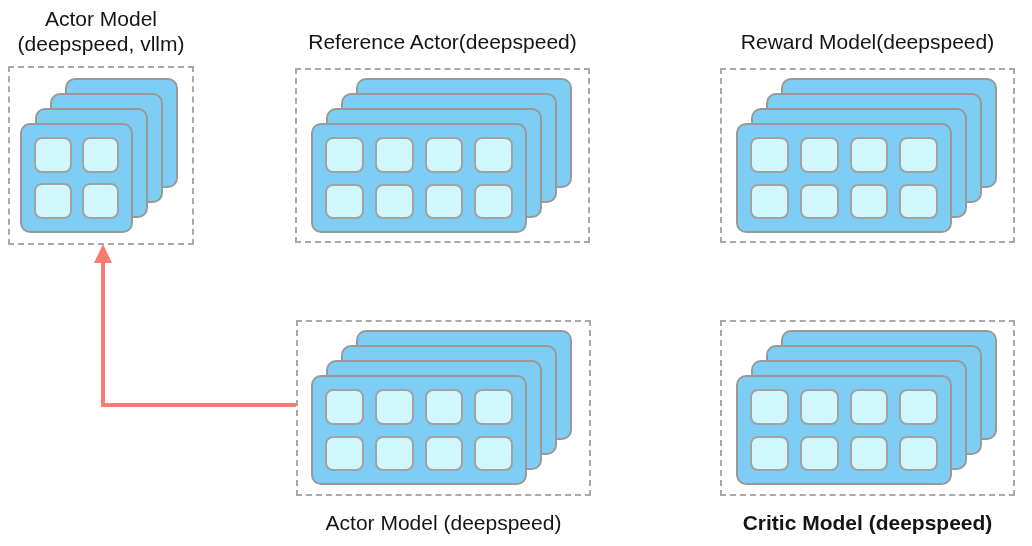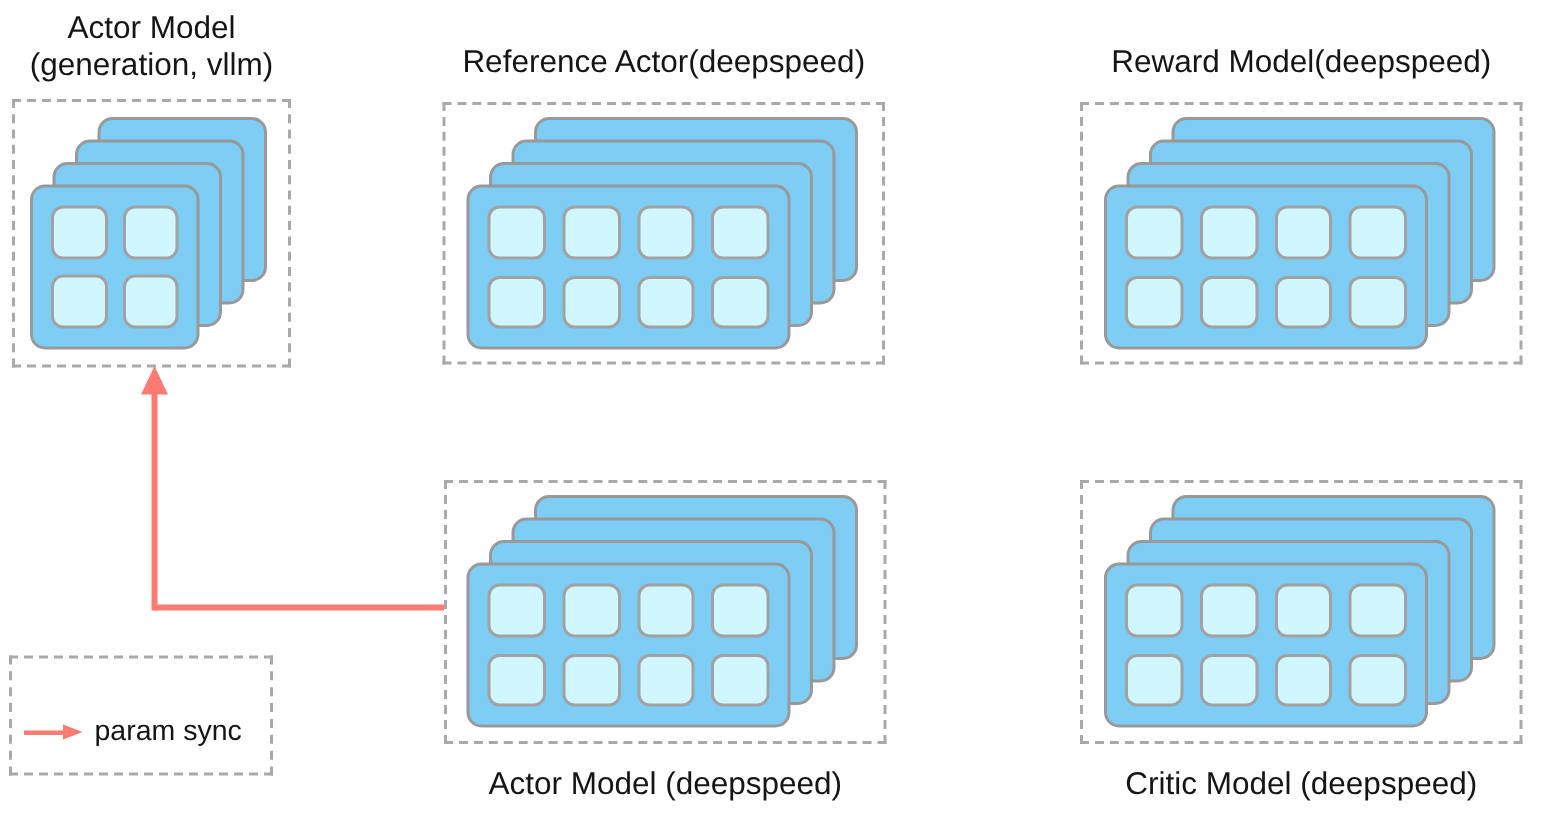--- a/index.html
+++ b/index.html
@@ -45,21 +45,21 @@
   }
   .legend-text { font-size:19px; color:#151515; margin-left:8px; white-space:nowrap; }
 </style>
 </head>
 <body>
 
 <div class="canvas">
 
   <div class="model-label" style="left:8px; top:6px; width:186px;">
     <div>Actor Model</div>
-    <div>(generation, vllm)</div>
+    <div>(deepspeed, vllm)</div>
   </div>
   <div class="dashed-box" style="left:8px; top:66px; width:186px; height:179px;">
     <div class="stack" style="left:10px; top:55px; width:113px; height:110px;">
         <div class="card" style="left: 45px; top: -45px; width: 113px; height: 110px;"></div>
         <div class="card" style="left: 30px; top: -30px; width: 113px; height: 110px;"></div>
         <div class="card" style="left: 15px; top: -15px; width: 113px; height: 110px;"></div>
         <div class="card front" style="left: 0px; top: 0px; width: 113px; height: 110px; grid-template-columns: repeat(2, 1fr); grid-template-rows: repeat(2, 1fr); gap: 10px; padding: 12px;">
           <div class="cell"></div>
           <div class="cell"></div>
           <div class="cell"></div>
@@ -141,29 +141,22 @@
           <div class="cell"></div>
           <div class="cell"></div>
           <div class="cell"></div>
           <div class="cell"></div>
           <div class="cell"></div>
           <div class="cell"></div>
           <div class="cell"></div>
         </div>
       </div>
   </div>
-  <div class="model-label" style="left:720px; top:510px; width:295px;">
+  <div class="model-label" style="left:720px; top:510px; width:295px;font-weight:bold;">
     <div>Critic Model (deepspeed)</div>
   </div>
 
   <div class="arrow-seg" style="left:103px; top:403px; width:193px; height:4px;"></div>
   <div class="arrow-seg" style="left:101px; top:262px; width:4px; height:145px;"></div>
   <div class="arrow-head-up" style="left:94px; top:244px;"></div>
 
-  <div class="legend-box" style="left:6px; top:437px; width:176px; height:80px;">
-    <div class="legend-row">
-      <span class="legend-line"></span>
-      <span class="legend-head"></span>
-      <span class="legend-text">param sync</span>
-    </div>
-  </div>
 
 </div>
 
 </body></html>

